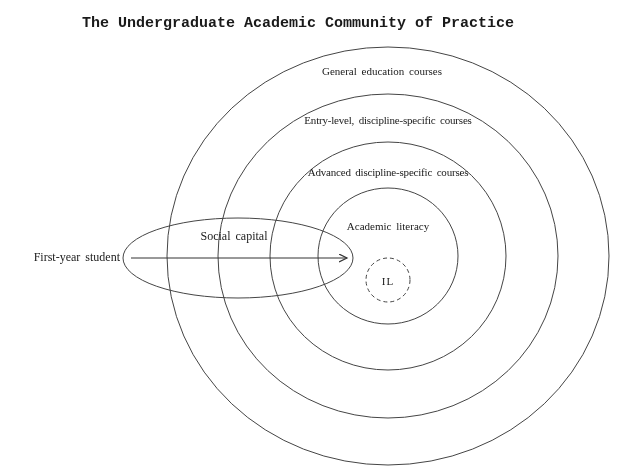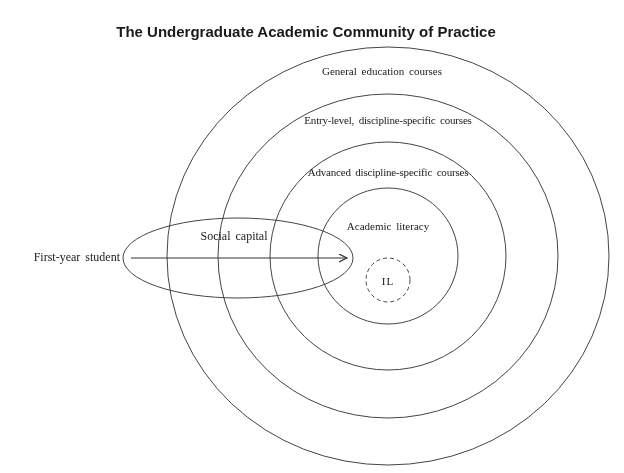--- a/index.html
+++ b/index.html
@@ -16,22 +16,22 @@
   }
   .figure-title {
     position: absolute;
     top: 7px;
     left: 0;
     width: 580px;
     text-align: center;
     font-size: 15px;
     font-weight: bold;
     color: #1a1a1a;
-    margin: 16px;
-    font-family: Liberation Sans, sans-serif;
+    margin: 8px;
+    font-family: Liberation Mono, monospace;
   }
   svg.diagram {
     position: absolute;
     top: 0;
     left: 0;
   }
   .ring {
     fill: none;
     stroke: #454545;
     stroke-width: 1;

